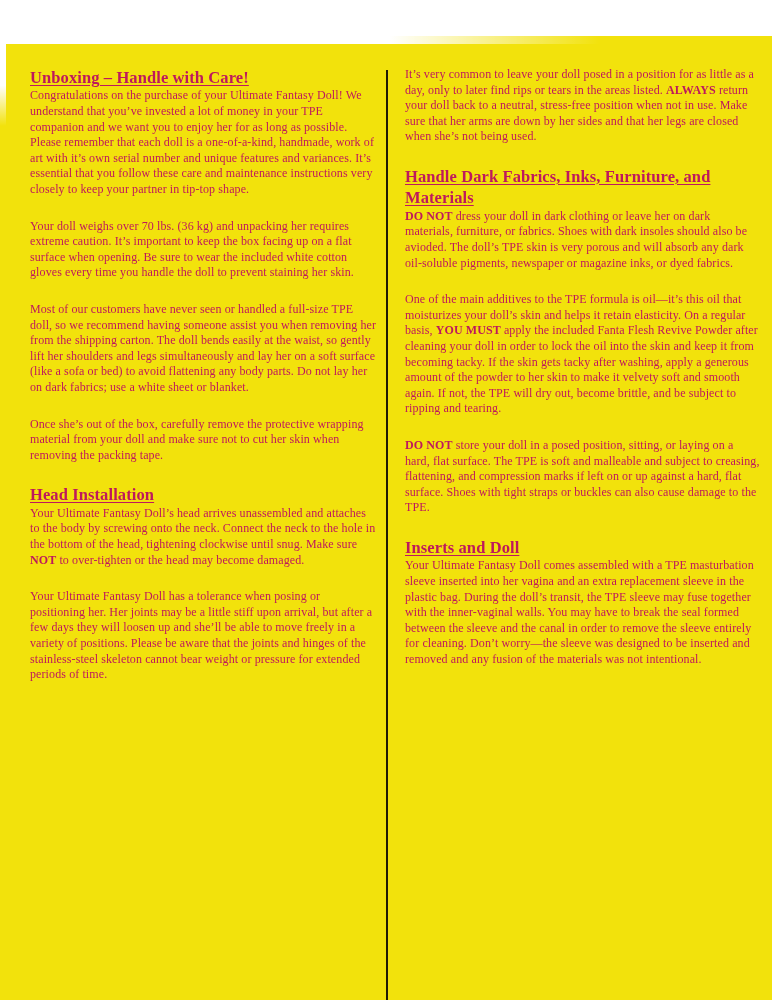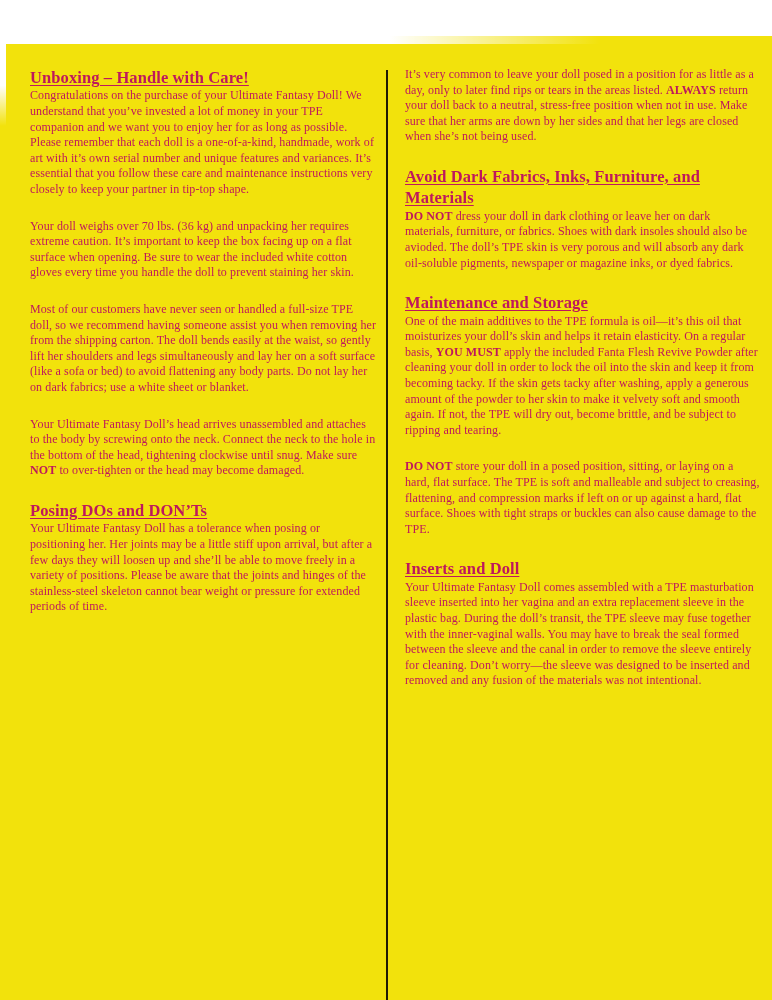--- a/index.html
+++ b/index.html
@@ -58,30 +58,30 @@
 </head>
 <body>
 
 <div class="page">
   <div class="content">
     <div class="col col-left">
         <h2><b>Unboxing – Handle with Care!</b></h2>
         <p>Congratulations on the purchase of your Ultimate Fantasy Doll! We understand that you’ve invested a lot of money in your TPE companion and we want you to enjoy her for as long as possible. Please remember that each doll is a one-of-a-kind, handmade, work of art with it’s own serial number and unique features and variances. It’s essential that you follow these care and maintenance instructions very closely to keep your partner in tip-top shape.</p>
         <p>Your doll weighs over 70 lbs. (36 kg) and unpacking her requires extreme caution. It’s important to keep the box facing up on a flat surface when opening. Be sure to wear the included white cotton gloves every time you handle the doll to prevent staining her skin.</p>
         <p>Most of our customers have never seen or handled a full-size TPE doll, so we recommend having someone assist you when removing her from the shipping carton. The doll bends easily at the waist, so gently lift her shoulders and legs simultaneously and lay her on a soft surface (like a sofa or bed) to avoid flattening any body parts. Do not lay her on dark fabrics; use a white sheet or blanket.</p>
+        <p>Once she’s out of the box, carefully remove the protective wrapping material from your doll and make sure not to cut her skin when removing the packing tape.</p>
+        <h2><b>Head Installation</b></h2>
         <p>Your Ultimate Fantasy Doll’s head arrives unassembled and attaches to the body by screwing onto the neck. Connect the neck to the hole in the bottom of the head, tightening clockwise until snug. Make sure <b>NOT</b> to over-tighten or the head may become damaged.</p>
-        <h2><b>Posing DOs and DON’Ts</b></h2>
         <p>Your Ultimate Fantasy Doll has a tolerance when posing or positioning her. Her joints may be a little stiff upon arrival, but after a few days they will loosen up and she’ll be able to move freely in a variety of positions. Please be aware that the joints and hinges of the stainless-steel skeleton cannot bear weight or pressure for extended periods of time.</p>
       </div>
     <div class="divider"></div>
     <div class="col col-right">
         <p>It’s very common to leave your doll posed in a position for as little as a day, only to later find rips or tears in the areas listed. <b>ALWAYS</b> return your doll back to a neutral, stress-free position when not in use. Make sure that her arms are down by her sides and that her legs are closed when she’s not being used.</p>
-        <h2><b>Avoid Dark Fabrics, Inks, Furniture, and Materials</b></h2>
+        <h2><b>Handle Dark Fabrics, Inks, Furniture, and Materials</b></h2>
         <p><b>DO NOT</b> dress your doll in dark clothing or leave her on dark materials, furniture, or fabrics. Shoes with dark insoles should also be avioded. The doll’s TPE skin is very porous and will absorb any dark oil-soluble pigments, newspaper or magazine inks, or dyed fabrics.</p>
-        <h2><b>Maintenance and Storage</b></h2>
         <p>One of the main additives to the TPE formula is oil—it’s this oil that moisturizes your doll’s skin and helps it retain elasticity. On a regular basis, <b>YOU MUST</b> apply the included Fanta Flesh Revive Powder after cleaning your doll in order to lock the oil into the skin and keep it from becoming tacky. If the skin gets tacky after washing, apply a generous amount of the powder to her skin to make it velvety soft and smooth again. If not, the TPE will dry out, become brittle, and be subject to ripping and tearing.</p>
         <p><b>DO NOT</b> store your doll in a posed position, sitting, or laying on a hard, flat surface. The TPE is soft and malleable and subject to creasing, flattening, and compression marks if left on or up against a hard, flat surface. Shoes with tight straps or buckles can also cause damage to the TPE.</p>
         <h2><b>Inserts and Doll</b></h2>
         <p>Your Ultimate Fantasy Doll comes assembled with a TPE masturbation sleeve inserted into her vagina and an extra replacement sleeve in the plastic bag. During the doll’s transit, the TPE sleeve may fuse together with the inner-vaginal walls. You may have to break the seal formed between the sleeve and the canal in order to remove the sleeve entirely for cleaning. Don’t worry—the sleeve was designed to be inserted and removed and any fusion of the materials was not intentional.</p>
       </div>
   </div>
   <div class="scan-artifact-top"></div>
   <div class="scan-artifact-left"></div>
 </div>
 

